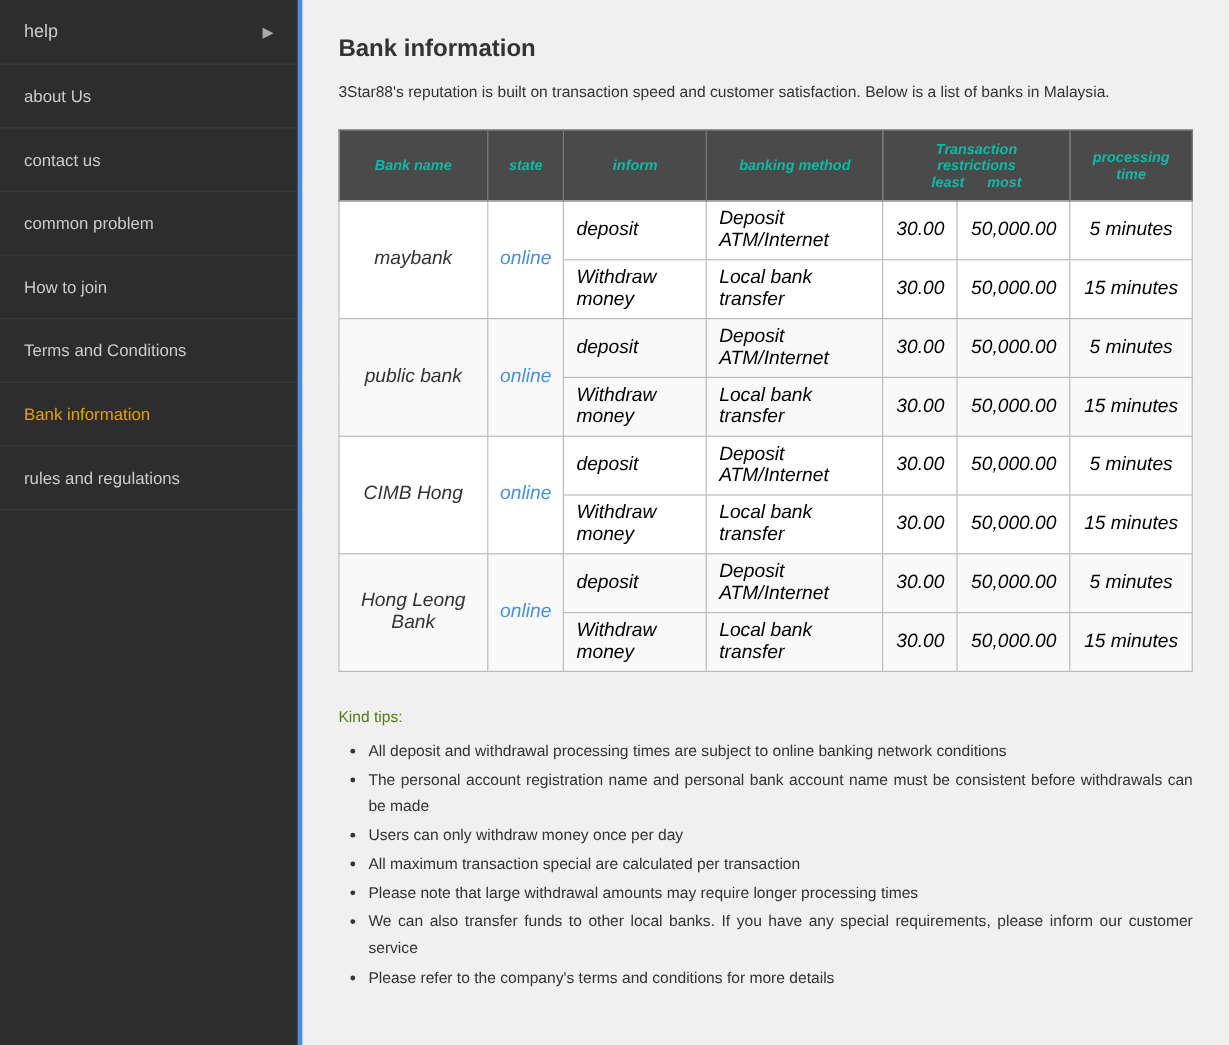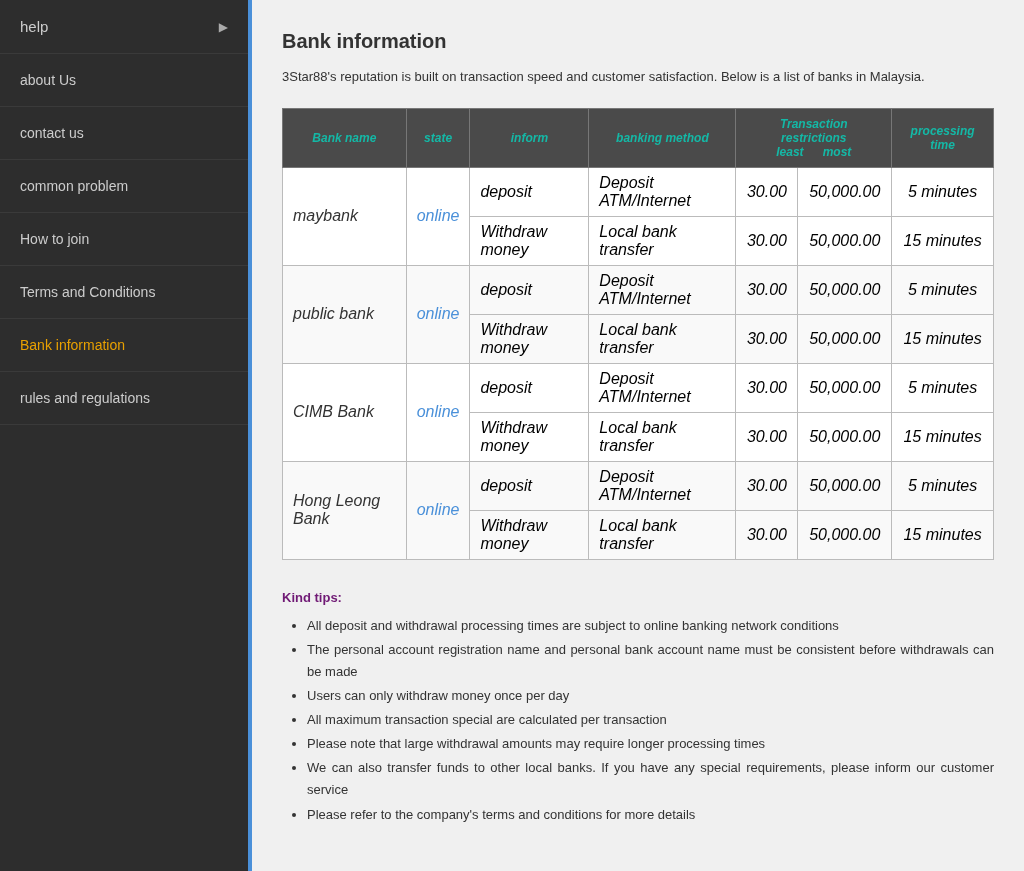--- a/index.html
+++ b/index.html
@@ -71,39 +71,39 @@
     .bank-table td {
       border: 1px solid #bbb;
       padding: 6px 10px;
       font-size: 16px;
       text-align: center;
       vertical-align: middle;
       background: #fff;
       font-style: italic;
     }
     .bank-table td.bank-name {
-      text-align: left;
+      text-align: center;
       color: #333;
     }
     .bank-table td.state-online {
       color: #4a90d9;
     }
     .bank-table td.method {
       text-align: left;
     }
     .bank-table tr.alt-row td {
       background: #f9f9f9;
     }
 
     
     .tips-label {
       font-size: 13px;
-      color: #701a75;
+      color: #4d7c0f;
       margin-bottom: 10px;
-      font-weight: bold;
+      font-weight: normal;
     }
     .tips-list {
       list-style: disc;
       padding-left: 25px;
       color: #333;
       font-size: 13px;
       line-height: 1.7;
     }
     .tips-list li {
       text-align: justify;
@@ -183,21 +183,21 @@
           <td>5 minutes</td>
         </tr>
         <tr class="alt-row">
           <td class="method">Withdraw money</td>
           <td class="method">Local bank transfer</td>
           <td>30.00</td>
           <td>50,000.00</td>
           <td>15 minutes</td>
         </tr>
         <tr>
-          <td rowspan="2" class="bank-name">CIMB Bank</td>
+          <td rowspan="2" class="bank-name">CIMB Hong</td>
           <td rowspan="2" class="state-online">online</td>
           <td class="method">deposit</td>
           <td class="method">Deposit ATM/Internet</td>
           <td>30.00</td>
           <td>50,000.00</td>
           <td>5 minutes</td>
         </tr>
         <tr>
           <td class="method">Withdraw money</td>
           <td class="method">Local bank transfer</td>

